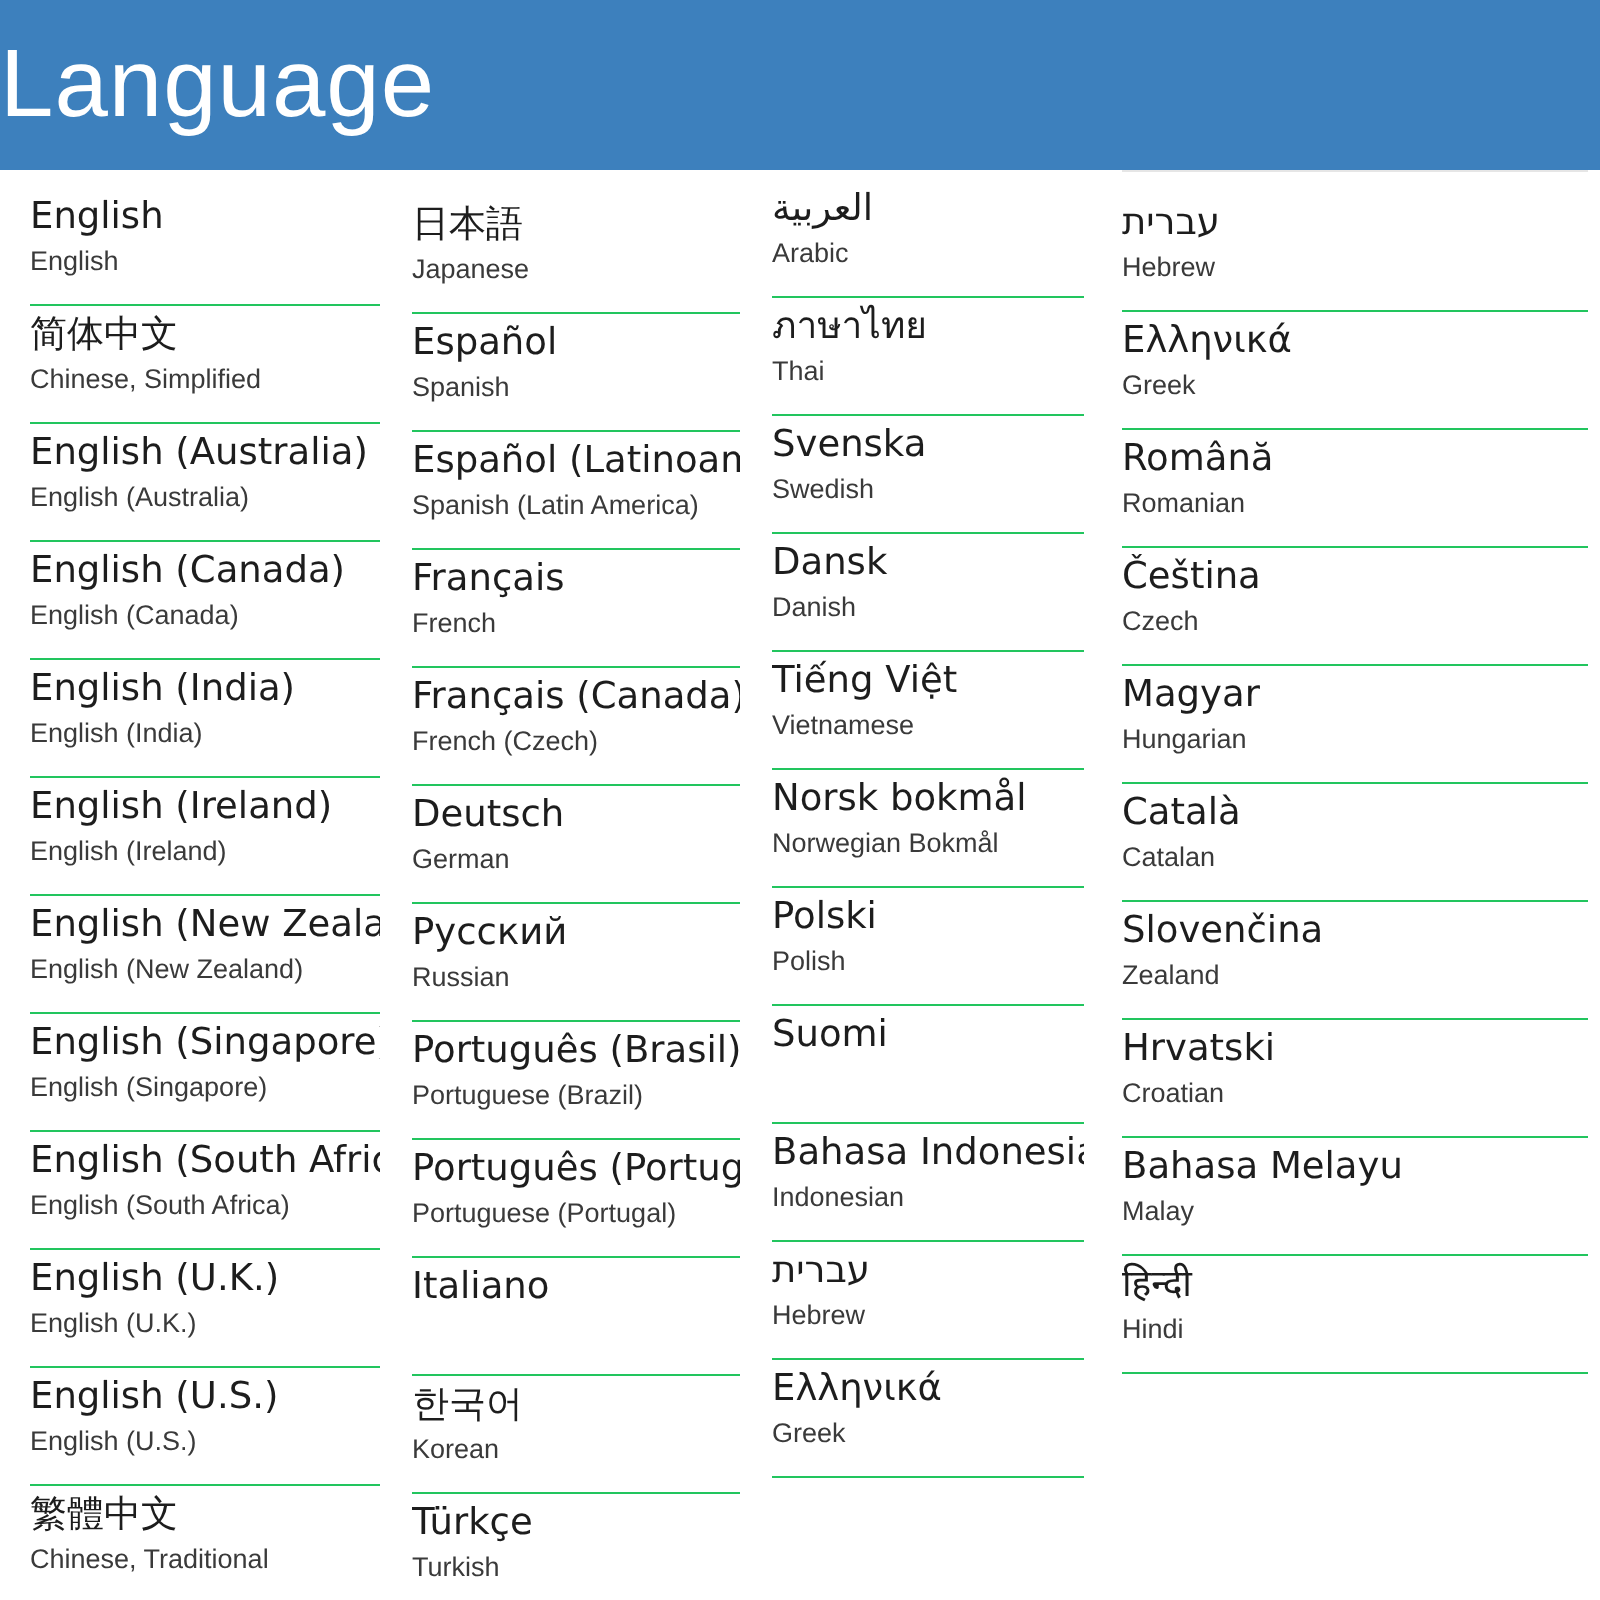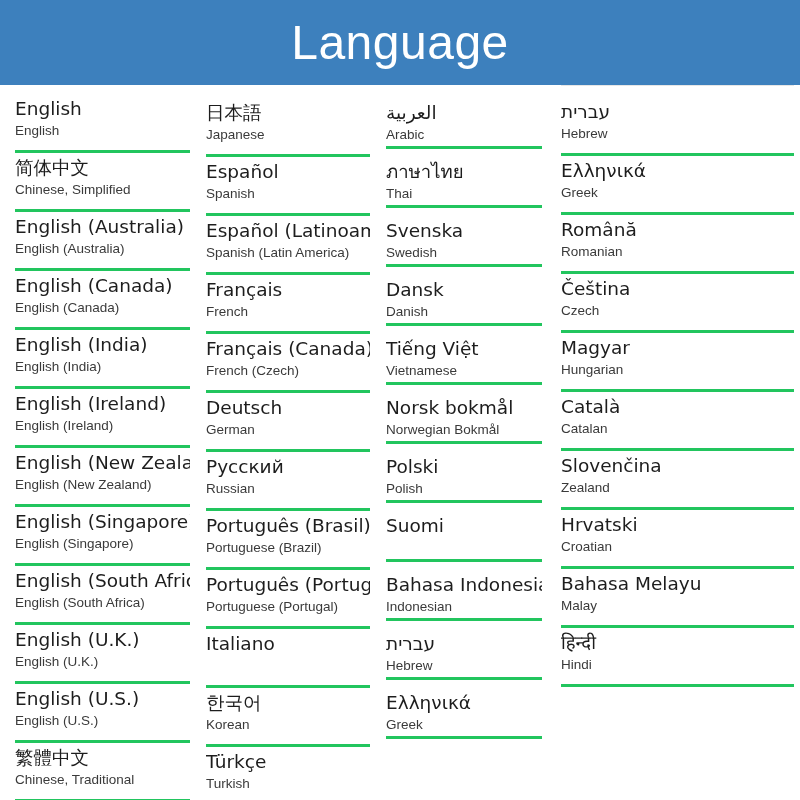--- a/index.html
+++ b/index.html
@@ -22,21 +22,20 @@
 
   
   .header {
     position: absolute;
     top: 0; left: 0;
     width: 800px;
     height: 85px;
     background: #3d80bd;
     display: flex;
     align-items: center;
-    justify-content: center;
   }
 
   .header-title {
     color: #ffffff;
     font-size: 48px;
     font-weight: 400;
     letter-spacing: 0.5px;
     line-height: 1;
     font-family: "Liberation Sans", "DejaVu Sans", sans-serif;
   }
@@ -67,21 +66,21 @@
   .col-0 .col-inner { padding-top: 9px; }
   .col-1 .col-inner { padding-top: 13px; }
   .col-2 .col-inner { padding-top: 5px; }
   .col-3 .col-inner { padding-top: 0px; }
 
   .col-inner { position: relative; }
 
   
   .lang-row {
     position: relative;
-    border-bottom: 3px solid #22c55e;
+    border-bottom: 1px solid #22c55e;
     padding-top: 3px;
     padding-bottom: 7px;
     height: 59px;
     cursor: pointer;
     white-space: nowrap;
   }
 
   .col-3 .lang-row {
     border-top: none;
   }
@@ -109,21 +108,21 @@
     color: #3a3a3a;
     font-weight: 400;
     margin-top: 1px;
     white-space: nowrap;
     overflow: hidden;
     font-family: "Liberation Sans", "DejaVu Sans", sans-serif;
   }
 
   
   .col-1 .lang-native { max-width: 168px; }
-  .col-2 .lang-native { max-width: 165px; margin-top: 8px; }
+  .col-2 .lang-native { max-width: 165px; }
   .col-0 .lang-native { max-width: 182px; }
   .col-3 .lang-native { max-width: 238px; }
 </style>
 </head>
 <body>
 
 <div id="app">
 
   <div class="header">
     <div class="header-title">Language</div>

